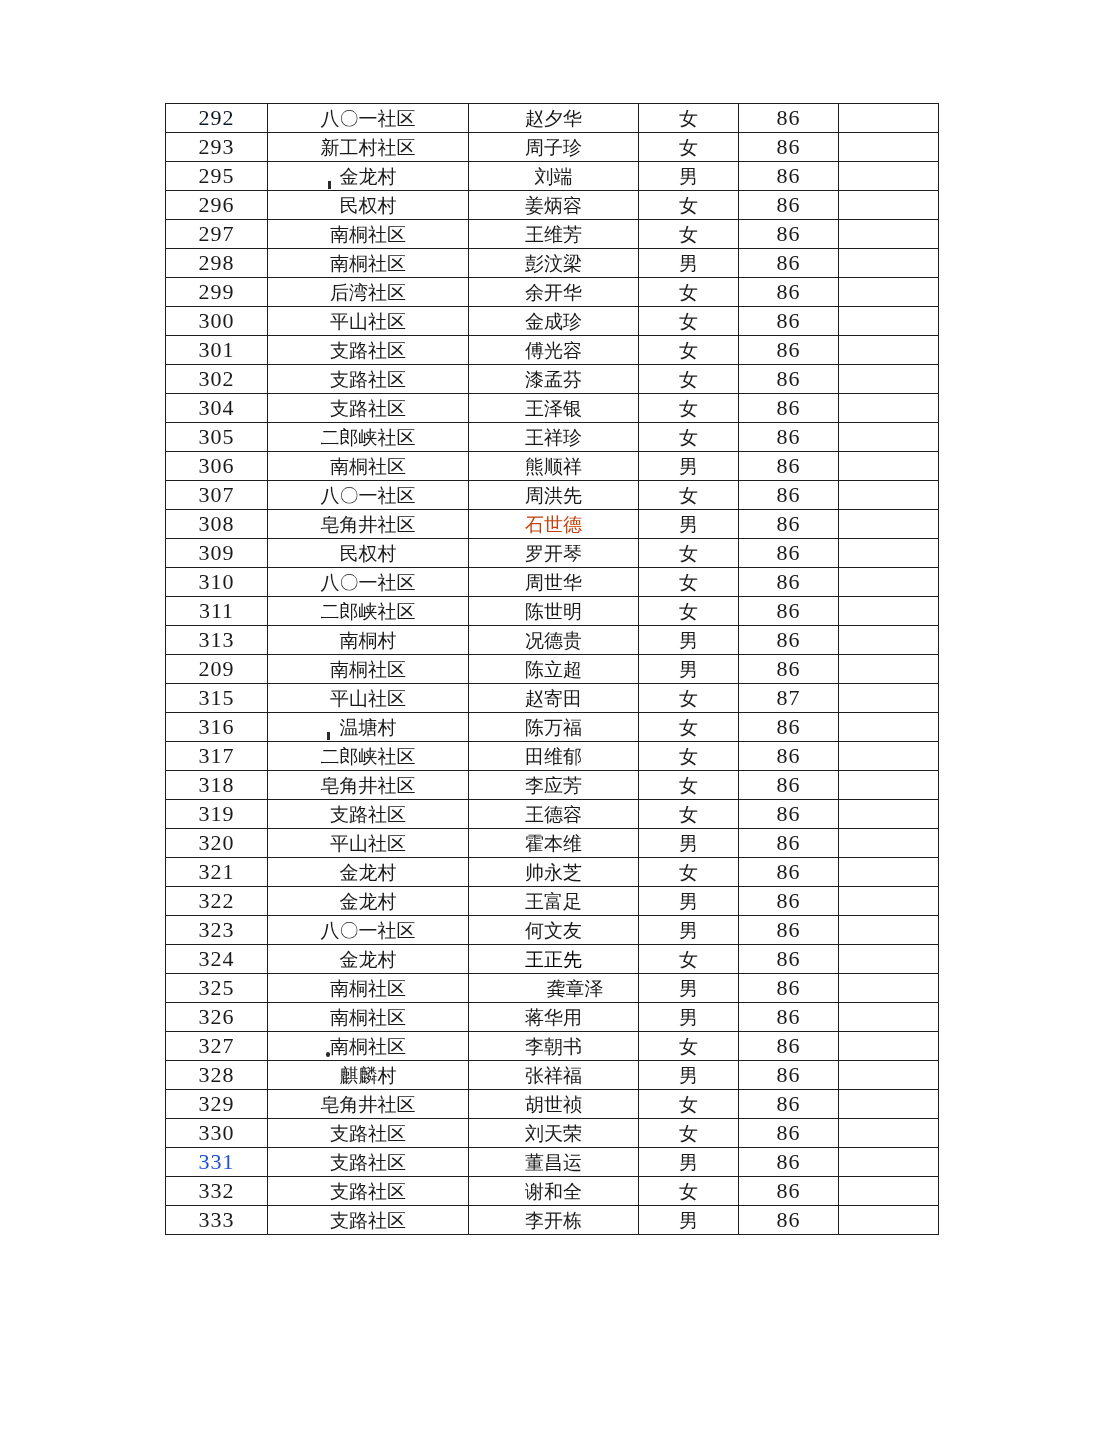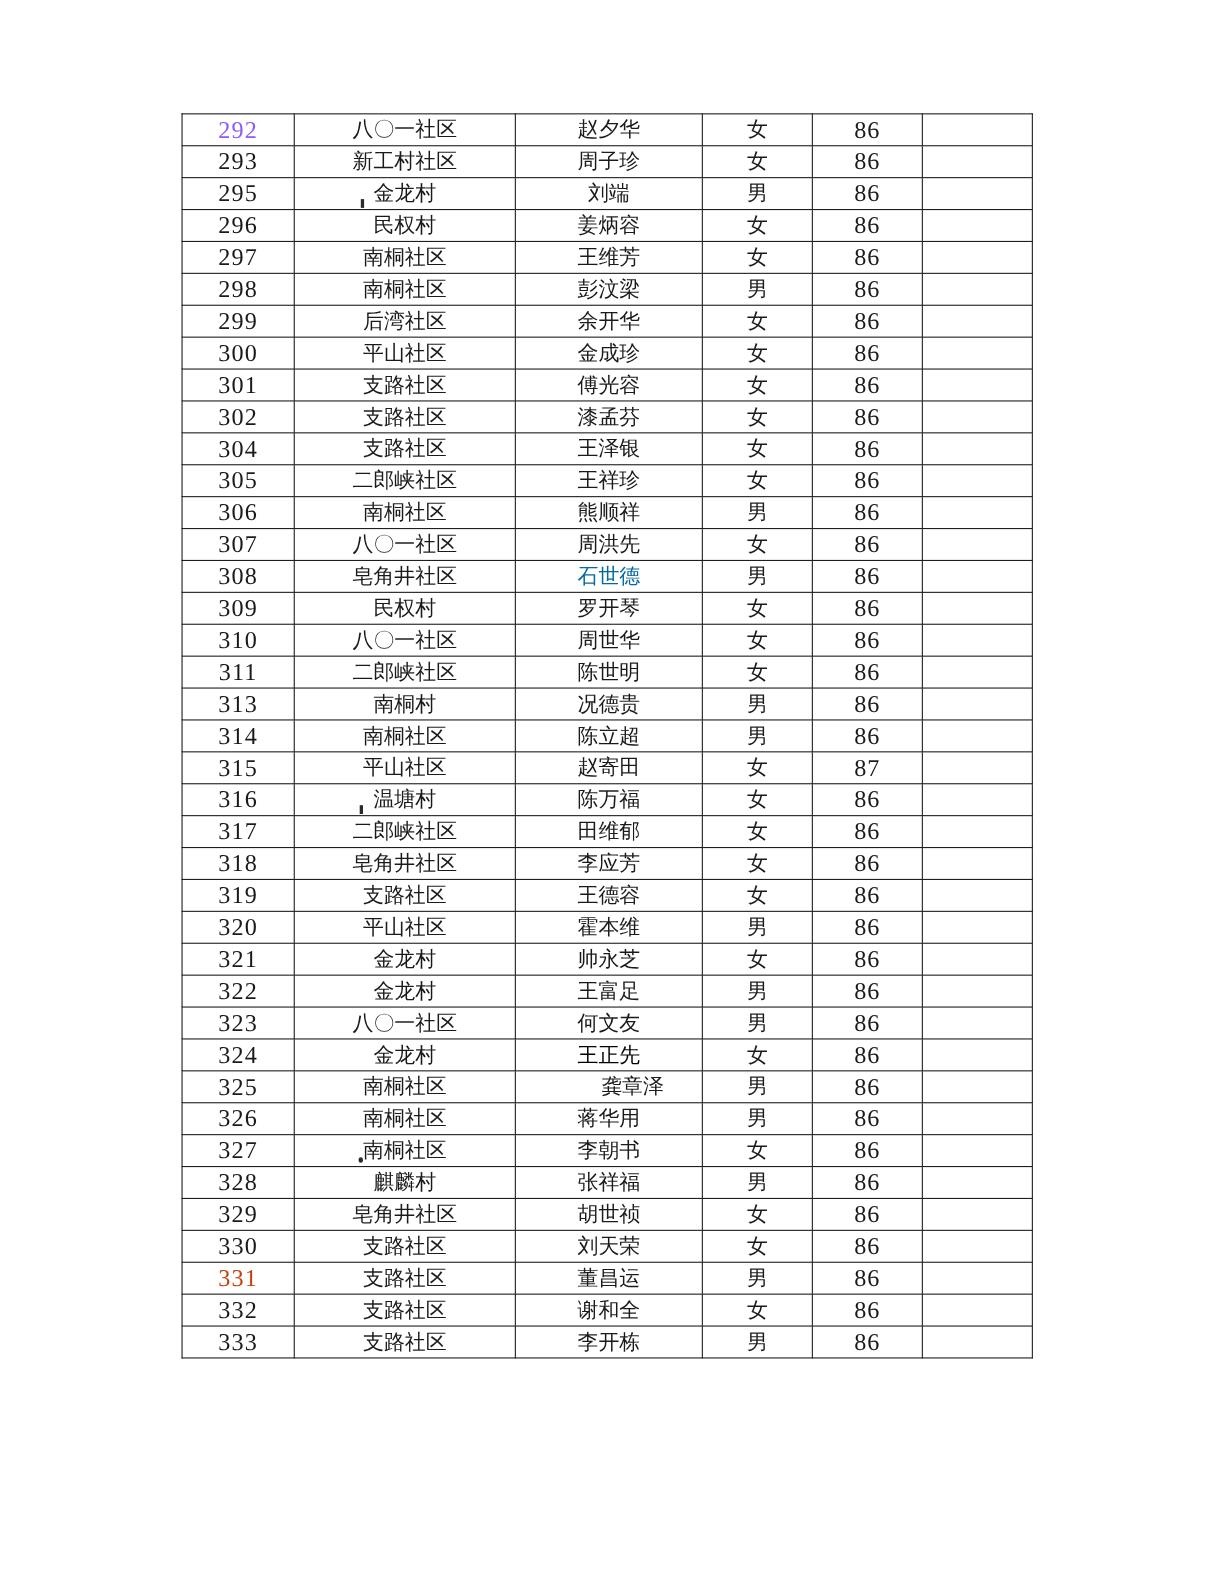--- a/index.html
+++ b/index.html
@@ -66,21 +66,21 @@
     <colgroup>
       <col style="width:102px">
       <col style="width:201px">
       <col style="width:170px">
       <col style="width:100px">
       <col style="width:100px">
       <col style="width:100px">
     </colgroup>
     <tbody>
         <tr>
-          <td class="num" style="color: #8b5cf6; border-color: rgb(30, 30, 30);">292</td>
+          <td class="num" style="color: #0f172a; border-color: rgb(30, 30, 30);">292</td>
           <td style="color: rgb(26, 26, 26); border-color: rgb(30, 30, 30);">八〇一社区</td>
           <td style="color: rgb(26, 26, 26); border-color: rgb(30, 30, 30);">赵夕华</td>
           <td style="color: rgb(26, 26, 26); border-color: rgb(30, 30, 30);">女</td>
           <td class="num" style="color: rgb(26, 26, 26); border-color: rgb(30, 30, 30);">86</td>
           <td style="color: rgb(26, 26, 26); border-color: rgb(30, 30, 30);"></td>
         </tr>
         <tr>
           <td class="num" style="color: rgb(26, 26, 26); border-color: rgb(30, 30, 30);">293</td>
           <td style="color: rgb(26, 26, 26); border-color: rgb(30, 30, 30);">新工村社区</td>
           <td style="color: rgb(26, 26, 26); border-color: rgb(30, 30, 30);">周子珍</td>
@@ -180,21 +180,21 @@
           <td class="num" style="color: rgb(26, 26, 26); border-color: rgb(30, 30, 30);">307</td>
           <td style="color: rgb(26, 26, 26); border-color: rgb(30, 30, 30);">八〇一社区</td>
           <td style="color: rgb(26, 26, 26); border-color: rgb(30, 30, 30);">周洪先</td>
           <td style="color: rgb(26, 26, 26); border-color: rgb(30, 30, 30);">女</td>
           <td class="num" style="color: rgb(26, 26, 26); border-color: rgb(30, 30, 30);">86</td>
           <td style="color: rgb(26, 26, 26); border-color: rgb(30, 30, 30);"></td>
         </tr>
         <tr>
           <td class="num" style="color: rgb(26, 26, 26); border-color: rgb(30, 30, 30);">308</td>
           <td style="color: rgb(26, 26, 26); border-color: rgb(30, 30, 30);">皂角井社区</td>
-          <td style="color: #0369a1; border-color: rgb(30, 30, 30);">石世德</td>
+          <td style="color: #c2410c; border-color: rgb(30, 30, 30);">石世德</td>
           <td style="color: rgb(26, 26, 26); border-color: rgb(30, 30, 30);">男</td>
           <td class="num" style="color: rgb(26, 26, 26); border-color: rgb(30, 30, 30);">86</td>
           <td style="color: rgb(26, 26, 26); border-color: rgb(30, 30, 30);"></td>
         </tr>
         <tr>
           <td class="num" style="color: rgb(26, 26, 26); border-color: rgb(30, 30, 30);">309</td>
           <td style="color: rgb(26, 26, 26); border-color: rgb(30, 30, 30);">民权村</td>
           <td style="color: rgb(26, 26, 26); border-color: rgb(30, 30, 30);">罗开琴</td>
           <td style="color: rgb(26, 26, 26); border-color: rgb(30, 30, 30);">女</td>
           <td class="num" style="color: rgb(26, 26, 26); border-color: rgb(30, 30, 30);">86</td>
@@ -218,21 +218,21 @@
         </tr>
         <tr>
           <td class="num" style="color: rgb(26, 26, 26); border-color: rgb(30, 30, 30);">313</td>
           <td style="color: rgb(26, 26, 26); border-color: rgb(30, 30, 30);">南桐村</td>
           <td style="color: rgb(26, 26, 26); border-color: rgb(30, 30, 30);">况德贵</td>
           <td style="color: rgb(26, 26, 26); border-color: rgb(30, 30, 30);">男</td>
           <td class="num" style="color: rgb(26, 26, 26); border-color: rgb(30, 30, 30);">86</td>
           <td style="color: rgb(26, 26, 26); border-color: rgb(30, 30, 30);"></td>
         </tr>
         <tr>
-          <td class="num" style="color: rgb(26, 26, 26); border-color: rgb(30, 30, 30);">314</td>
+          <td class="num" style="color: rgb(26, 26, 26); border-color: rgb(30, 30, 30);">209</td>
           <td style="color: rgb(26, 26, 26); border-color: rgb(30, 30, 30);">南桐社区</td>
           <td style="color: rgb(26, 26, 26); border-color: rgb(30, 30, 30);">陈立超</td>
           <td style="color: rgb(26, 26, 26); border-color: rgb(30, 30, 30);">男</td>
           <td class="num" style="color: rgb(26, 26, 26); border-color: rgb(30, 30, 30);">86</td>
           <td style="color: rgb(26, 26, 26); border-color: rgb(30, 30, 30);"></td>
         </tr>
         <tr>
           <td class="num" style="color: rgb(26, 26, 26); border-color: rgb(30, 30, 30);">315</td>
           <td style="color: rgb(26, 26, 26); border-color: rgb(30, 30, 30);">平山社区</td>
           <td style="color: rgb(26, 26, 26); border-color: rgb(30, 30, 30);">赵寄田</td>
@@ -354,21 +354,21 @@
         </tr>
         <tr>
           <td class="num" style="color: rgb(26, 26, 26); border-color: rgb(30, 30, 30);">330</td>
           <td style="color: rgb(26, 26, 26); border-color: rgb(30, 30, 30);">支路社区</td>
           <td style="color: rgb(26, 26, 26); border-color: rgb(30, 30, 30);">刘天荣</td>
           <td style="color: rgb(26, 26, 26); border-color: rgb(30, 30, 30);">女</td>
           <td class="num" style="color: rgb(26, 26, 26); border-color: rgb(30, 30, 30);">86</td>
           <td style="color: rgb(26, 26, 26); border-color: rgb(30, 30, 30);"></td>
         </tr>
         <tr>
-          <td class="num" style="color: #c2410c; border-color: rgb(30, 30, 30);">331</td>
+          <td class="num" style="color: #1d4ed8; border-color: rgb(30, 30, 30);">331</td>
           <td style="color: rgb(26, 26, 26); border-color: rgb(30, 30, 30);">支路社区</td>
           <td style="color: rgb(26, 26, 26); border-color: rgb(30, 30, 30);">董昌运</td>
           <td style="color: rgb(26, 26, 26); border-color: rgb(30, 30, 30);">男</td>
           <td class="num" style="color: rgb(26, 26, 26); border-color: rgb(30, 30, 30);">86</td>
           <td style="color: rgb(26, 26, 26); border-color: rgb(30, 30, 30);"></td>
         </tr>
         <tr>
           <td class="num" style="color: rgb(26, 26, 26); border-color: rgb(30, 30, 30);">332</td>
           <td style="color: rgb(26, 26, 26); border-color: rgb(30, 30, 30);">支路社区</td>
           <td style="color: rgb(26, 26, 26); border-color: rgb(30, 30, 30);">谢和全</td>

